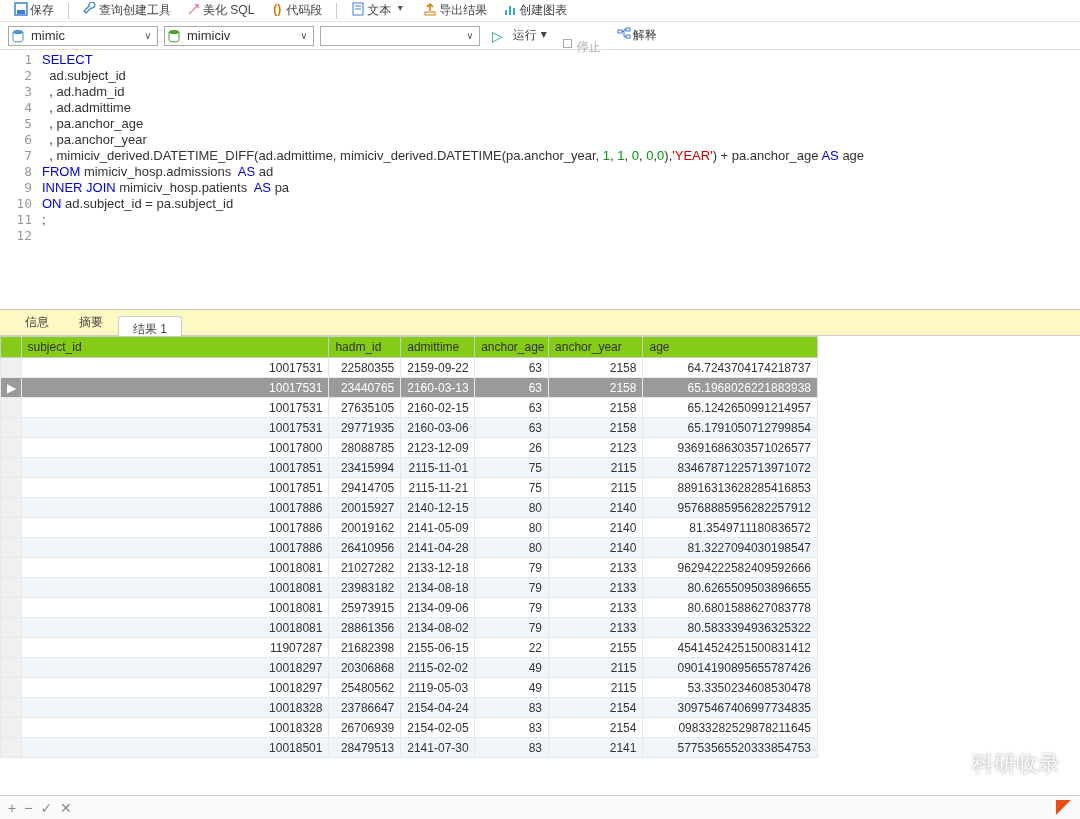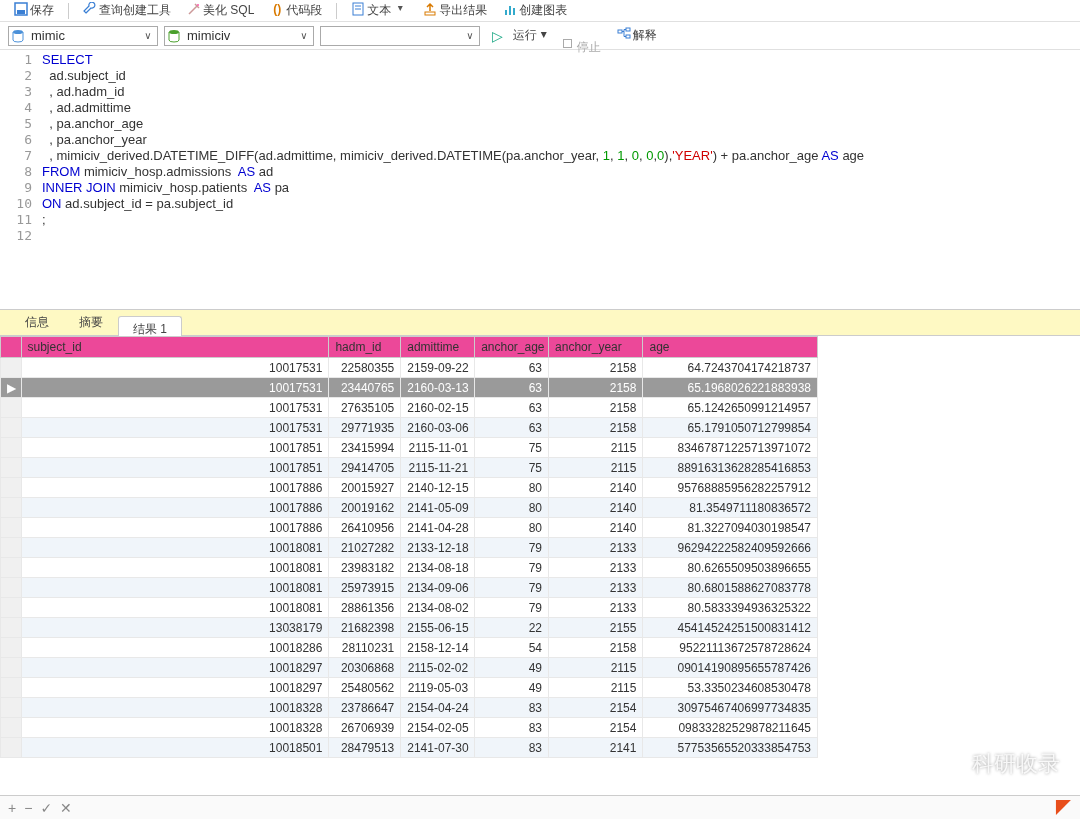--- a/index.html
+++ b/index.html
@@ -23,21 +23,21 @@
 .code { flex: 1; padding: 2px 4px; font-family: Liberation Sans, sans-serif; font-size: 13px; line-height: 16px; white-space: pre; overflow: auto; }
 .code div { height: 16px; }
 .kw { color: #0000d0; }
 .num { color: #009900; }
 .str { color: #d00000; }
 .tabs { display: flex; border-bottom: 1px solid #ccc; height: 26px; align-items: flex-end; padding-left: 10px; background: #fef9c3; }
 .tab { padding: 4px 14px; border: 1px solid transparent; border-bottom: none; cursor: pointer; font-size: 12px; color: #444; }
 .tab.active { background: #fff; border-color: #ccc; border-radius: 3px 3px 0 0; position: relative; top: 7px; }
 .grid-wrap { height: 460px; overflow: auto; position: relative; }
 .grid { border-collapse: collapse; width: 818px; table-layout: fixed; }
-.grid th { background: #ec4899; border: 1px solid #ccc; padding: 3px 6px; text-align: left; font-weight: normal; color: #333; font-size: 12px; height: 20px; position: sticky; top: 0; }
+.grid th { background: #84cc16; border: 1px solid #ccc; padding: 3px 6px; text-align: left; font-weight: normal; color: #333; font-size: 12px; height: 20px; position: sticky; top: 0; }
 .grid td { border: 1px solid #e8e8e8; padding: 2px 6px; font-size: 12px; height: 20px; white-space: nowrap; overflow: hidden; }
 .rowhdr { width: 20px; background: #f0f0f0; border: 1px solid #ccc; }
 .col-subj { width: 300px; text-align: right; }
 .col-hadm { width: 70px; text-align: right; }
 .col-admit { width: 72px; text-align: right; }
 .col-anchage { width: 72px; text-align: right; }
 .col-anchyr { width: 92px; text-align: right; }
 .col-age { width: 170px; text-align: right; }
 .grid tbody tr:nth-child(even) td:not(.rowhdr) { background: #f0f5fa; }
 .grid tbody tr.selected td { background: #9a9a9a !important; color: #fff; }
@@ -228,20 +228,29 @@
           <td class="rowhdr"></td>
           <td class="col-subj">10017531</td>
           <td class="col-hadm">29771935</td>
           <td class="col-admit">2160-03-06</td>
           <td class="col-anchage">63</td>
           <td class="col-anchyr">2158</td>
           <td class="col-age">65.1791050712799854</td>
         </tr>
         <tr>
           <td class="rowhdr"></td>
+          <td class="col-subj">10017800</td>
+          <td class="col-hadm">28088785</td>
+          <td class="col-admit">2123-12-09</td>
+          <td class="col-anchage">26</td>
+          <td class="col-anchyr">2123</td>
+          <td class="col-age">93691686303571026577</td>
+        </tr>
+        <tr>
+          <td class="rowhdr"></td>
           <td class="col-subj">10017851</td>
           <td class="col-hadm">23415994</td>
           <td class="col-admit">2115-11-01</td>
           <td class="col-anchage">75</td>
           <td class="col-anchyr">2115</td>
           <td class="col-age">83467871225713971072</td>
         </tr>
         <tr>
           <td class="rowhdr"></td>
           <td class="col-subj">10017851</td>
@@ -309,35 +318,26 @@
           <td class="rowhdr"></td>
           <td class="col-subj">10018081</td>
           <td class="col-hadm">28861356</td>
           <td class="col-admit">2134-08-02</td>
           <td class="col-anchage">79</td>
           <td class="col-anchyr">2133</td>
           <td class="col-age">80.5833394936325322</td>
         </tr>
         <tr>
           <td class="rowhdr"></td>
-          <td class="col-subj">13038179</td>
+          <td class="col-subj">11907287</td>
           <td class="col-hadm">21682398</td>
           <td class="col-admit">2155-06-15</td>
           <td class="col-anchage">22</td>
           <td class="col-anchyr">2155</td>
           <td class="col-age">45414524251500831412</td>
-        </tr>
-        <tr>
-          <td class="rowhdr"></td>
-          <td class="col-subj">10018286</td>
-          <td class="col-hadm">28110231</td>
-          <td class="col-admit">2158-12-14</td>
-          <td class="col-anchage">54</td>
-          <td class="col-anchyr">2158</td>
-          <td class="col-age">95221113672578728624</td>
         </tr>
         <tr>
           <td class="rowhdr"></td>
           <td class="col-subj">10018297</td>
           <td class="col-hadm">20306868</td>
           <td class="col-admit">2115-02-02</td>
           <td class="col-anchage">49</td>
           <td class="col-anchyr">2115</td>
           <td class="col-age">09014190895655787426</td>
         </tr>

